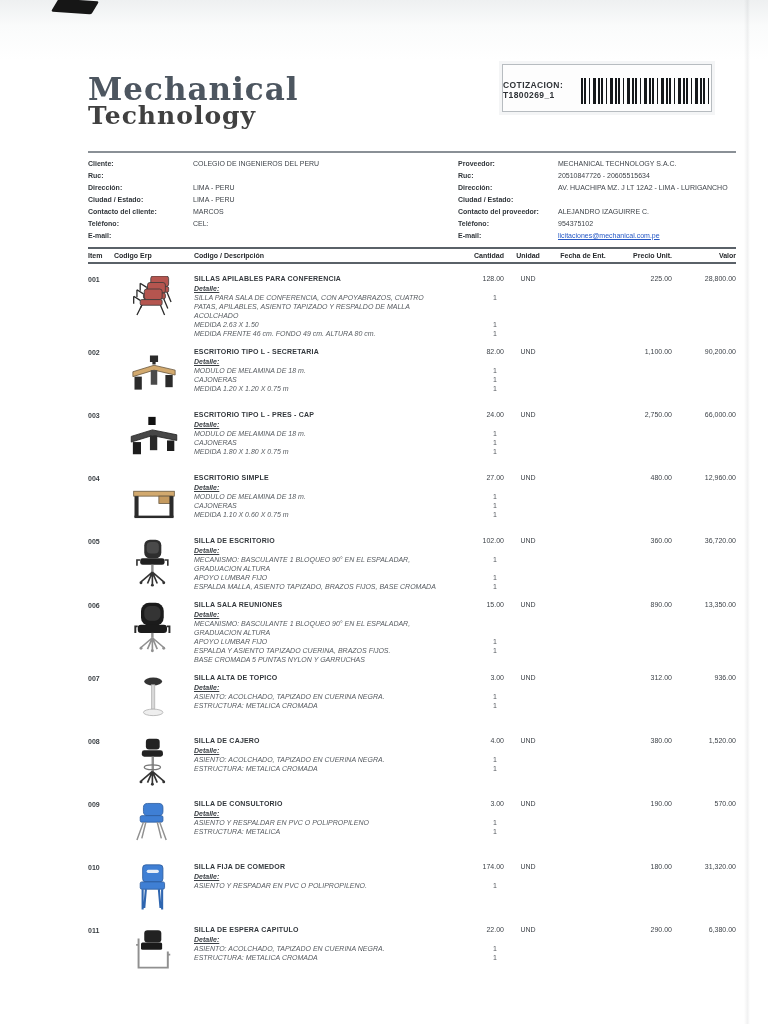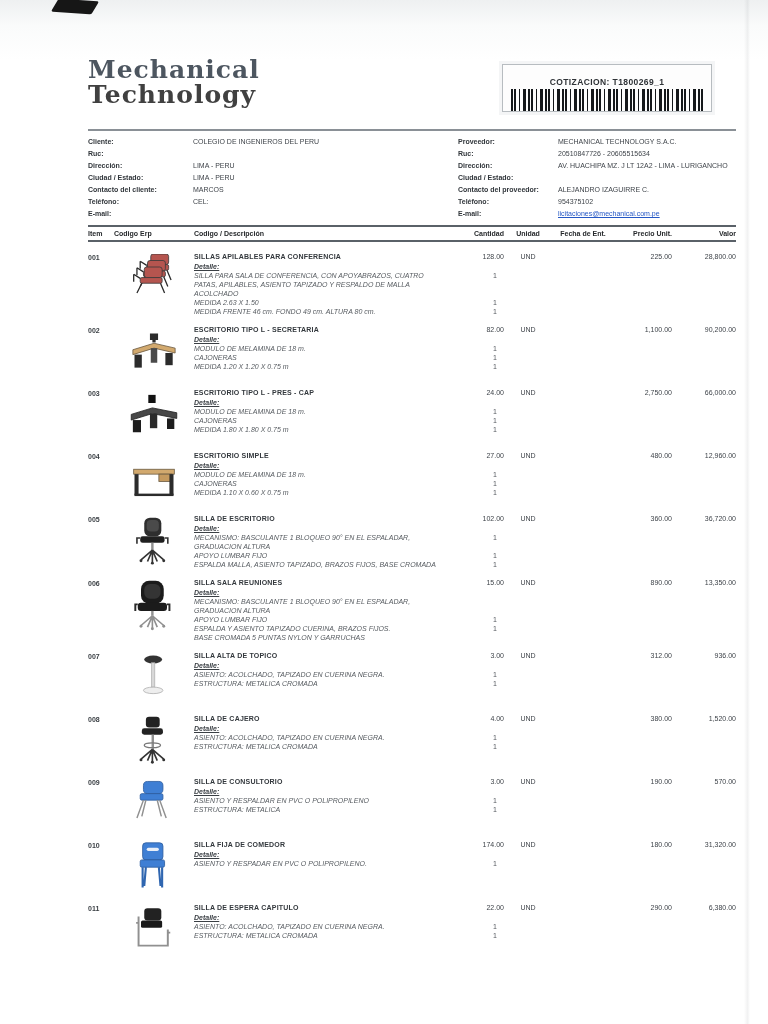--- a/index.html
+++ b/index.html
@@ -9,27 +9,27 @@
     font-family:"Liberation Sans",sans-serif;color:#444;
   }
   .scan-mark{position:absolute;left:54px;top:0;width:42px;height:13px;background:#161616;
     transform:skewX(-28deg) rotate(4deg);border-radius:2px;}
   .edge-shadow{position:absolute;right:18px;top:0;width:6px;height:1024px;
     background:linear-gradient(90deg,rgba(0,0,0,0) 0,rgba(120,125,130,.10) 60%,rgba(0,0,0,0));}
   .doc{position:absolute;left:88px;top:58px;width:648px;}
 
   
   .logo{line-height:.98;font-family:"DejaVu Serif",serif;font-weight:bold;letter-spacing:1px;}
-  .logo .l1{font-size:25px;}
+  .logo .l1{font-size:31px;margin-top:16px;}
   .logo .l2{font-size:25px;}
 
   
   .barcode-box{position:absolute;left:414px;top:6px;width:210px;height:48px;
     border:1px solid #b7bcc0;background:#fdfdfd;box-shadow:0 0 0 3px #f4f5f6;
-    display:flex;flex-direction:column;align-items:center;padding-top:12px;box-sizing:border-box;}
+    display:flex;flex-direction:row;align-items:center;padding-top:3px;box-sizing:border-box;}
   .barcode-label{font-size:8.5px;font-weight:bold;color:#2f3337;letter-spacing:.4px;}
   .bars{margin-top:2px;width:192px;height:26px;
     background:repeating-linear-gradient(90deg,#15181b 0 2px,#fdfdfd 2px 3px,#15181b 3px 5px,#fdfdfd 5px 8px,#15181b 8px 9px,#fdfdfd 9px 12px,#15181b 12px 15px,#fdfdfd 15px 17px);}
 
   
   .info{margin-top:22px;border-top:2px solid #8a9096;padding-top:5px;display:flex;}
   .info-col{display:flex;flex-direction:column;gap:1px;}
   .info-col.left{width:370px;}
   .info-col.right{width:278px;}
   .f-row{display:flex;min-height:11px;line-height:11px;font-size:7px;}

